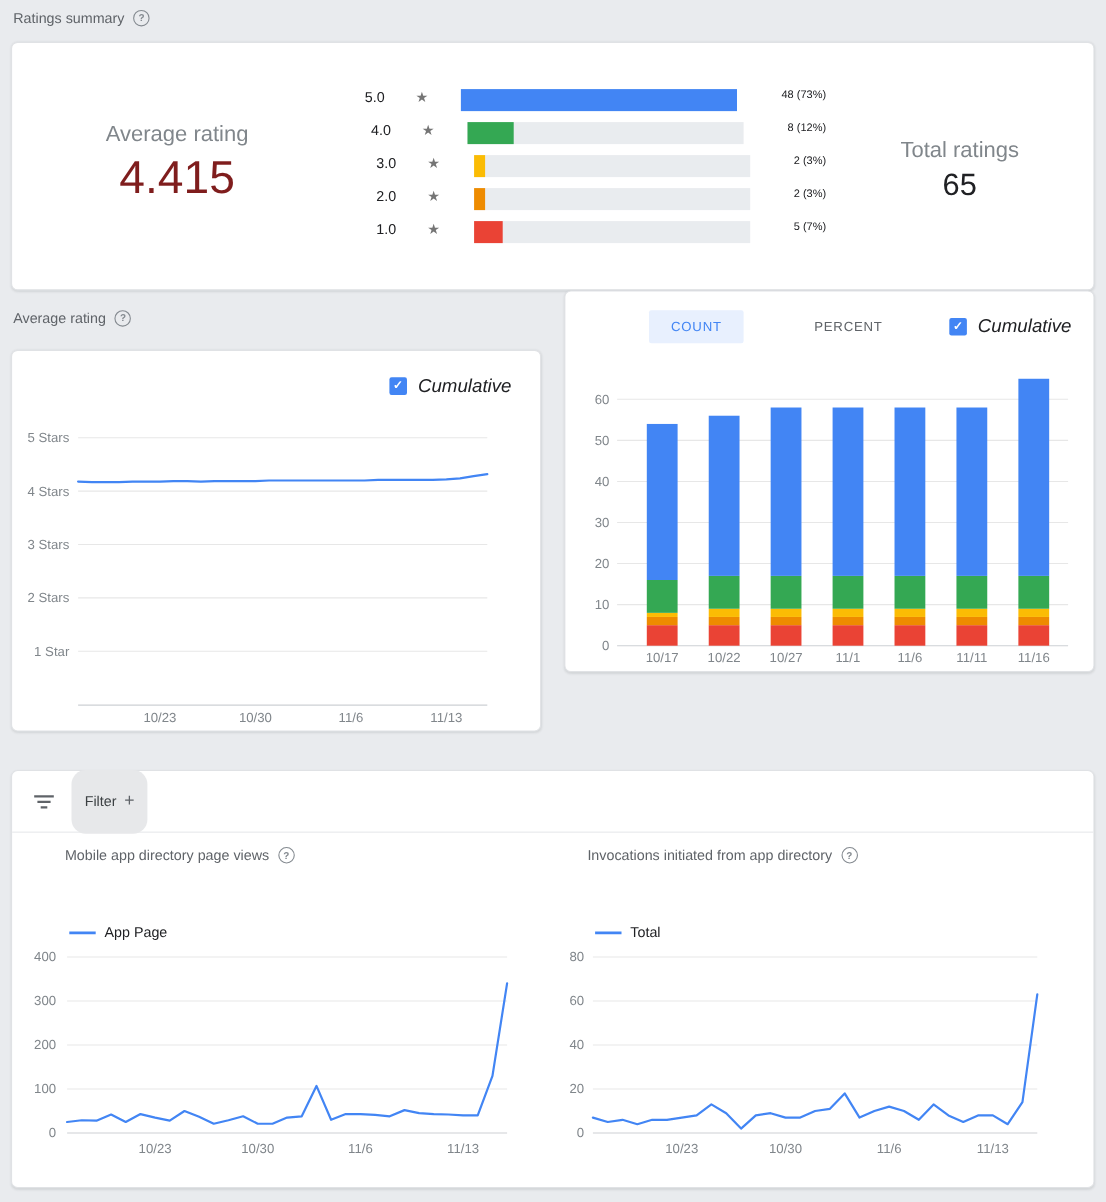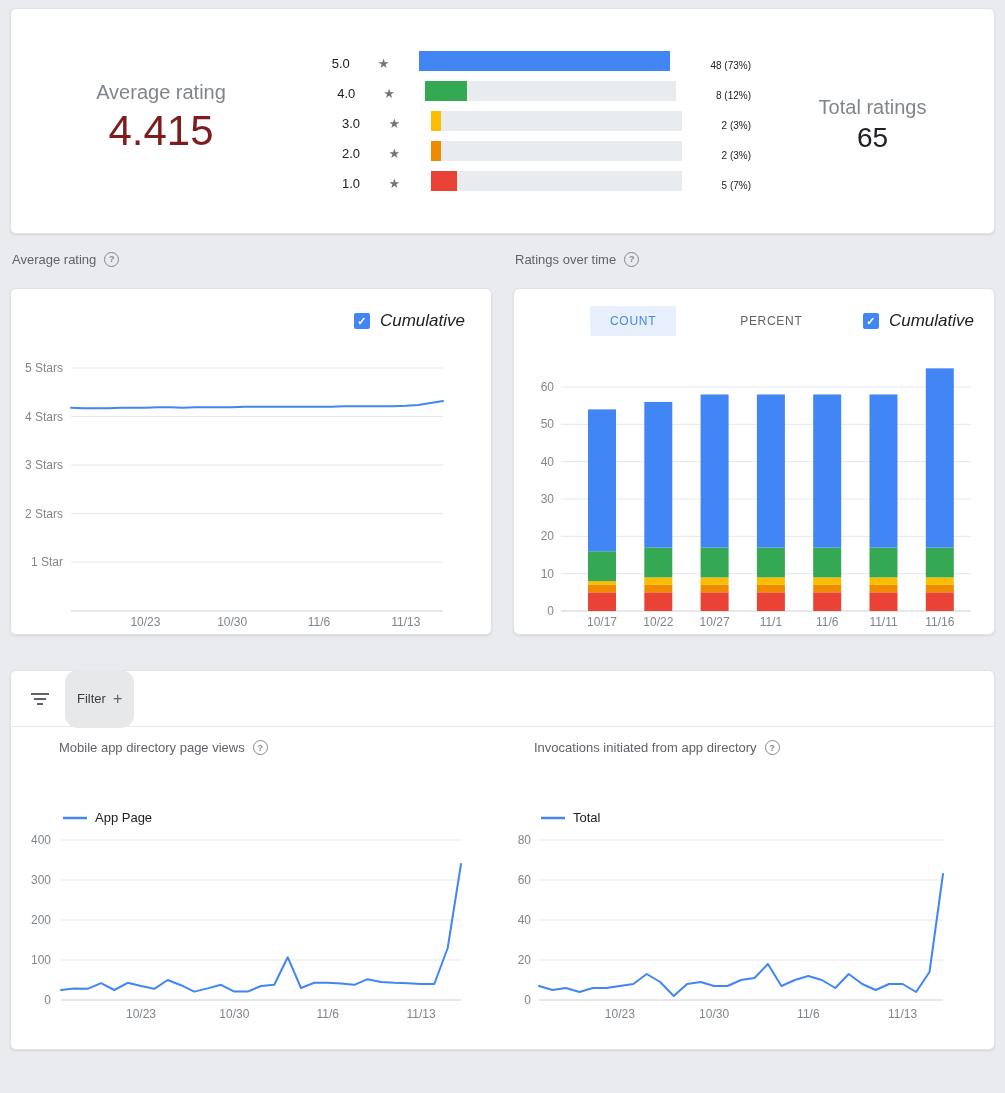--- a/index.html
+++ b/index.html
@@ -8,21 +8,21 @@
   .help{display:inline-flex;align-items:center;justify-content:center;width:13px;height:13px;border:1.3px solid #848a90;border-radius:50%;font-size:9px;color:#848a90;margin-left:8px;font-weight:bold;flex:none;}
   .help::before{content:"?";}
   .card{background:#fff;border:1px solid #e0e2e5;border-radius:6px;box-shadow:0 1px 2px rgba(60,64,67,.12);box-sizing:border-box;}
   
   .summary-card{height:226px;display:flex;margin-bottom:0;}
   .avg-block{width:300px;text-align:center;padding-top:70px;box-sizing:border-box;}
   .metric-label{font-size:20px;line-height:26px;color:#80868b;}
   .metric-big{font-size:42px;line-height:52px;color:#7f1d1d;}
   .metric-mid{font-size:28px;line-height:36px;color:#202124;}
   .dist-block{width:420px;margin-left:20px;padding-top:42px;box-sizing:border-box;}
-  .dist-row{display:flex;align-items:flex-end;height:20px;margin-bottom:10px;gap:28px;}
+  .dist-row{display:flex;align-items:flex-start;height:20px;margin-bottom:10px;gap:28px;}
   .dist-stars{width:42px;text-align:right;font-size:13px;color:#202124;}
   .dist-star-icon{width:18px;text-align:center;font-size:13px;color:#757575;margin-right:2px;}
   .dist-track{width:251px;height:20px;background:#e9ecef;position:relative;flex:none;}
   .dist-fill{position:absolute;left:0;top:0;height:20px;}
   .dist-value{margin-left:12px;font-size:10px;color:#202124;white-space:nowrap;}
   .total-block{flex:1;text-align:center;padding-top:85px;box-sizing:border-box;}
   
   .row2{display:flex;gap:21px;}
   .col{width:482px;flex:none;}
   .section-header{height:16px;margin:17px 2px 21px;display:flex;align-items:center;font-size:13px;color:#5f6368;}
@@ -43,20 +43,24 @@
   .chip-plus{margin-left:7px;font-size:16px;color:#5f6368;line-height:16px;}
   .charts-area{position:relative;height:322px;}
   .chart-title{position:absolute;top:13px;display:flex;align-items:flex-end;font-size:13px;color:#5f6368;}
   .charts-area svg{position:absolute;top:0;}
 </style>
 </head>
 <body>
 
 <div class="page">
 
+  <div class="page-header">
+    <span>Ratings summary</span>
+    <span class="help"></span>
+  </div>
 
   <section class="card summary-card">
     <div class="avg-block">
       <div class="metric-label">Average rating</div>
       <div class="metric-big">4.415</div>
     </div>
     <div class="dist-block" id="dist-rows">
         <div class="dist-row">
           <span class="dist-stars">5.0</span>
           <span class="dist-star-icon">★</span>
@@ -129,24 +133,20 @@
             <text x="394.8" y="337" text-anchor="middle" font-size="12" fill="#80868b" font-family="Liberation Sans, sans-serif">11/13</text>
             <polyline points="60.0,118.8 72.4,119.3 84.8,119.3 97.2,119.3 109.6,118.8 122.0,118.8 134.4,118.8 146.8,118.3 159.2,118.3 171.6,118.8 184.0,118.3 196.4,118.3 208.8,118.3 221.2,118.3 233.6,117.8 246.0,117.8 258.4,117.8 270.8,117.8 283.2,117.8 295.6,117.8 308.0,117.8 320.4,117.8 332.8,117.3 345.2,117.3 357.6,117.3 370.0,117.3 382.4,117.3 394.8,116.8 407.2,115.9 419.6,113.9 432.0,112.0" fill="none" stroke="#4285f4" stroke-width="2" stroke-linejoin="round" stroke-linecap="round"></polyline>
           </svg>
         <div class="checkbox-row" style="top:22px;right:26px;">
           <span class="cbx"></span>
           <span class="cbx-label">Cumulative</span>
         </div>
       </div>
     </div>
     <div class="col">
-      <div class="section-header">
-        <span>Ratings over time</span>
-        <span class="help"></span>
-      </div>
       <div class="card chart-card">
         <svg id="svg-bars" width="480" height="345" viewBox="0 0 480 345">
             <line x1="47" y1="322" x2="457" y2="322" stroke="#cdd0d4" stroke-width="1"></line>
             <text x="40" y="326" text-anchor="end" font-size="12" fill="#80868b" font-family="Liberation Sans, sans-serif">0</text>
             <line x1="47" y1="284.6666666666667" x2="457" y2="284.6666666666667" stroke="#e7e7e7" stroke-width="1"></line>
             <text x="40" y="288.6666666666667" text-anchor="end" font-size="12" fill="#80868b" font-family="Liberation Sans, sans-serif">10</text>
             <line x1="47" y1="247.33333333333331" x2="457" y2="247.33333333333331" stroke="#e7e7e7" stroke-width="1"></line>
             <text x="40" y="251.33333333333331" text-anchor="end" font-size="12" fill="#80868b" font-family="Liberation Sans, sans-serif">20</text>
             <line x1="47" y1="210" x2="457" y2="210" stroke="#e7e7e7" stroke-width="1"></line>
             <text x="40" y="214" text-anchor="end" font-size="12" fill="#80868b" font-family="Liberation Sans, sans-serif">30</text>

